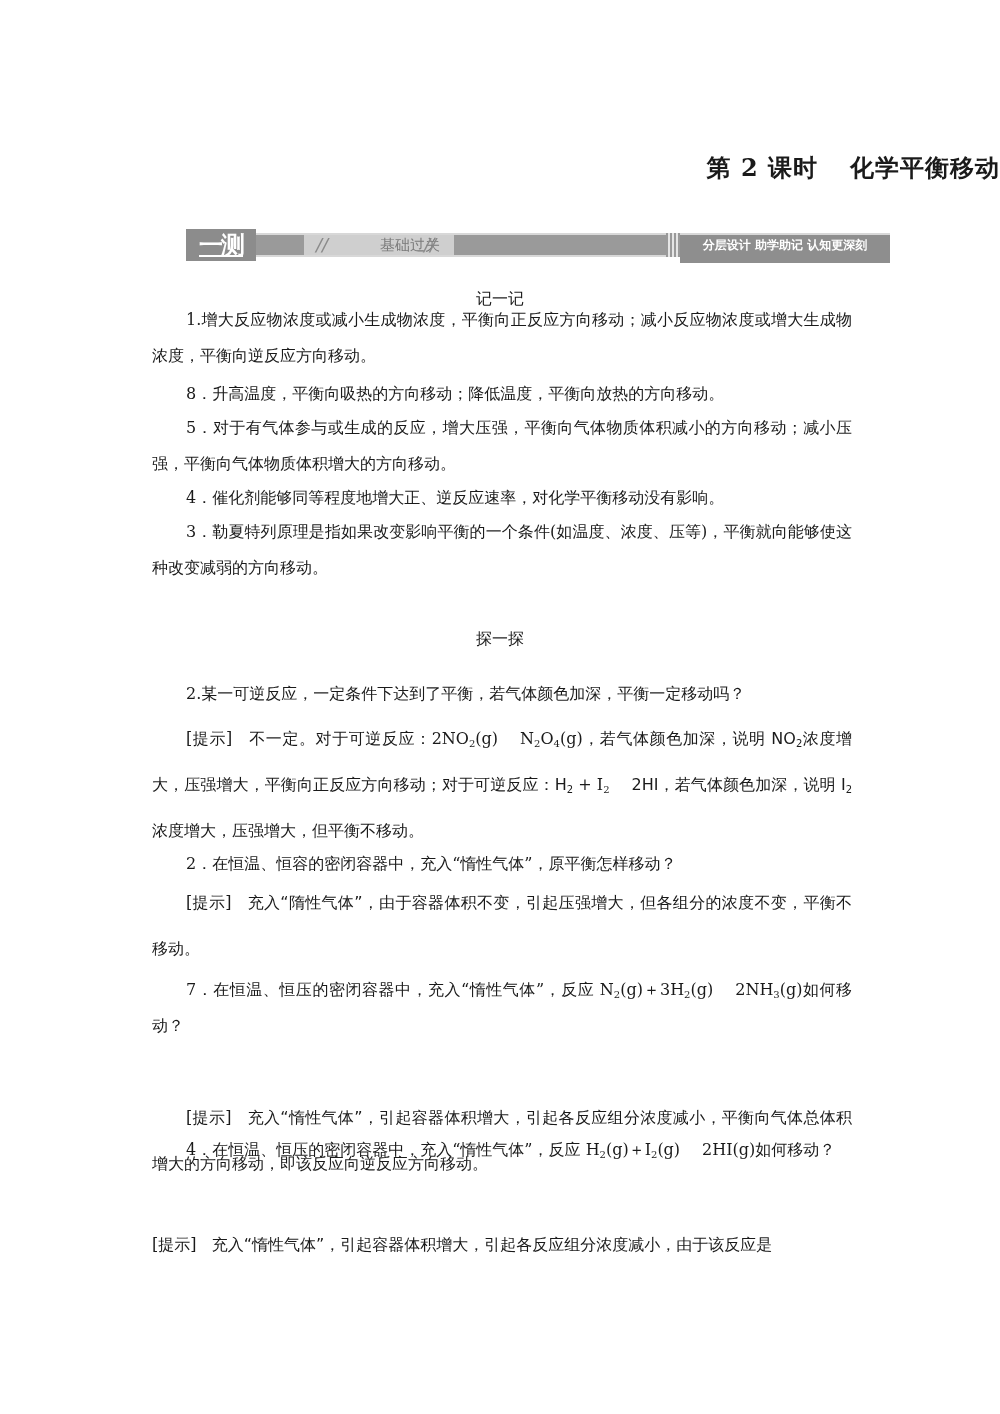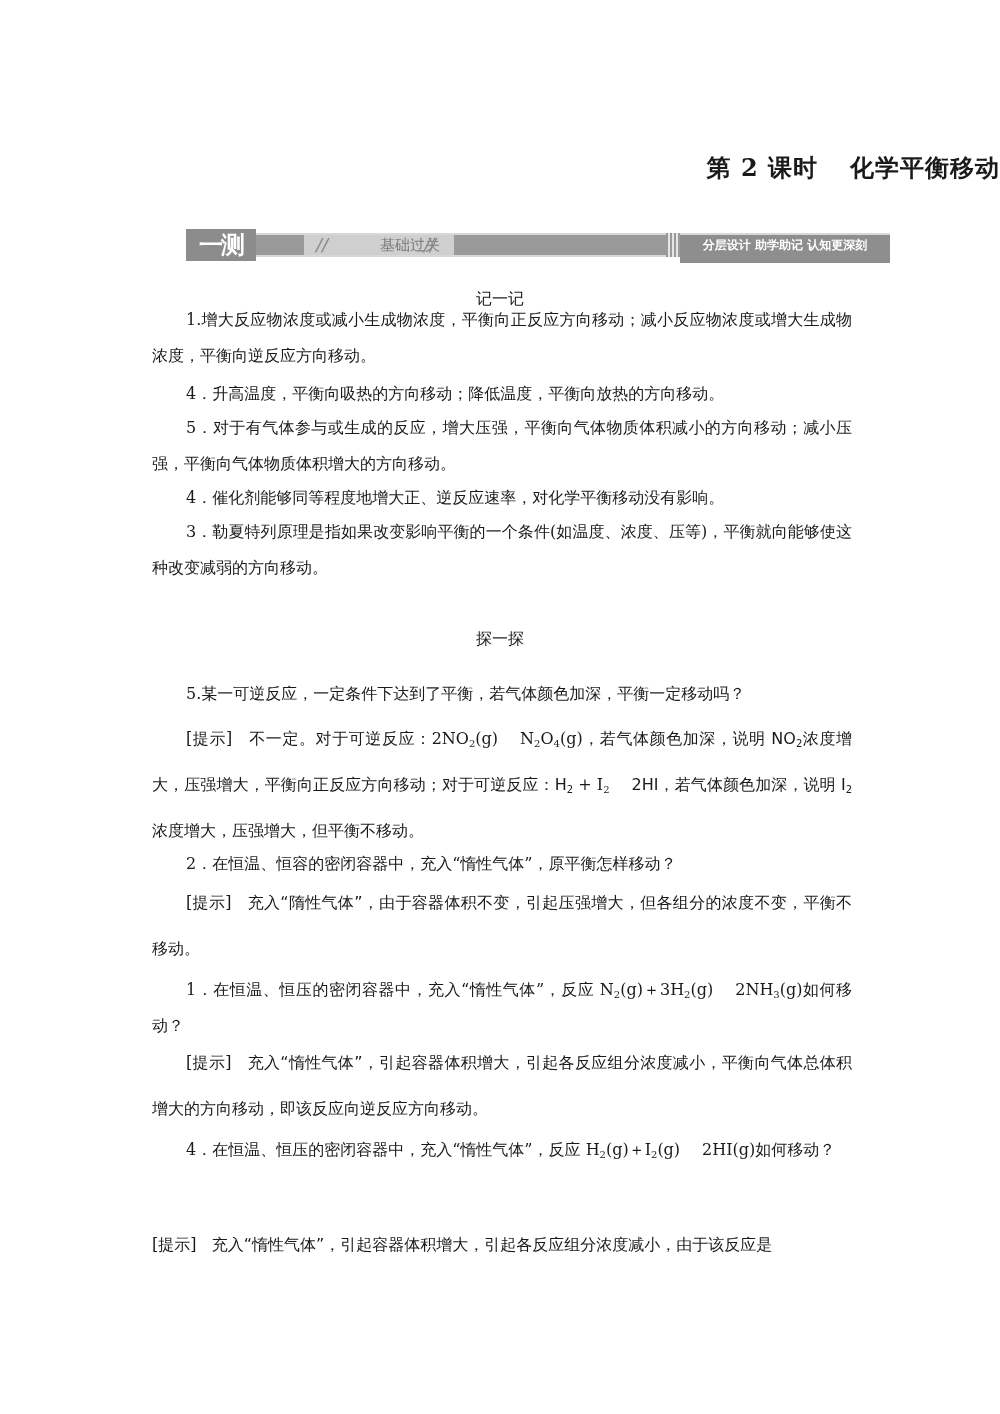--- a/index.html
+++ b/index.html
@@ -8,21 +8,21 @@
   .title { position:absolute; top:152px; left:0; width:1000px; text-align:right;
            font-size:24px; font-weight:bold; letter-spacing:1px; }
   .title .gap { display:inline-block; width:32px; }
 
   .banner { position:absolute; top:229px; left:186px; width:704px; height:32px; }
   .banner .base { position:absolute; left:0; top:6px; width:704px; height:20px; background:#9a9a9a; }
   .banner .strip-top { position:absolute; left:70px; top:4px; width:634px; height:2px; background:#d8d8d8; }
   .banner .strip-bot { position:absolute; left:70px; top:26px; width:634px; height:2px; background:#d8d8d8; }
   .banner .block1 { position:absolute; left:0; top:0; width:70px; height:32px; background:#8c8c8c;
                     color:#ffffff; font-family:"DejaVu Sans","Liberation Sans",sans-serif;
-                    font-weight:bold; font-size:24px; line-height:32px; text-align:center; letter-spacing:-2px; }
+                    font-weight:bold; font-size:24px; line-height:32px; text-align:center; letter-spacing:-2px;text-decoration:underline; }
   .banner .light { position:absolute; left:118px; top:6px; width:150px; height:20px; background:#cfcfcf; }
   .banner .slashL { position:absolute; left:130px; top:4px; height:24px; color:#8a8a8a; font-size:18px;
                     font-family:"DejaVu Sans",sans-serif; line-height:24px; font-style:italic; }
   .banner .slashR { position:absolute; left:238px; top:4px; height:24px; color:#8a8a8a; font-size:18px;
                     font-family:"DejaVu Sans",sans-serif; line-height:24px; font-style:italic; }
   .banner .sub { position:absolute; left:150px; top:6px; height:20px; line-height:20px; color:#7a7a7a;
                  font-family:"DejaVu Sans","Liberation Sans",sans-serif; font-size:15px;margin-left:44px; }
   .banner .bars { position:absolute; left:480px; top:4px; width:14px; height:24px;
                   background:repeating-linear-gradient(90deg,#9a9a9a 0 2px,#e6e6e6 2px 4px); }
   .banner .motto { position:absolute; left:494px; top:6px; width:210px; height:28px; background:#8e8e8e;
@@ -53,44 +53,44 @@
   <span class="slashL">//</span>
   <span class="sub">基础过关</span>
   <span class="slashR">//</span>
   <div class="bars"></div>
   <div class="motto">分层设计  助学助记  认知更深刻</div>
 </div>
 
 <div class="section-h" style="top:282px;">记一记</div>
 
 <div class="para ind" style="top:302px;">1.增大反应物浓度或减小生成物浓度，平衡向正反应方向移动；减小反应物浓度或增大生成物浓度，平衡向逆反应方向移动。</div>
-<div class="para ind" style="top:376px;">4．升高温度，平衡向吸热的方向移动；降低温度，平衡向放热的方向移动。</div>
+<div class="para ind" style="top:376px;">8．升高温度，平衡向吸热的方向移动；降低温度，平衡向放热的方向移动。</div>
 <div class="para ind" style="top:410px;">5．对于有气体参与或生成的反应，增大压强，平衡向气体物质体积减小的方向移动；减小压强，平衡向气体物质体积增大的方向移动。</div>
 <div class="para ind" style="top:480px;">4．催化剂能够同等程度地增大正、逆反应速率，对化学平衡移动没有影响。</div>
 <div class="para ind" style="top:514px;">3．勒夏特列原理是指如果改变影响平衡的一个条件(如温度、浓度、压等)，平衡就向能够使这种改变减弱的方向移动。</div>
 
 <div class="section-h" style="top:622px;">探一探</div>
 
-<div class="para ind" style="top:676px;">5.某一可逆反应，一定条件下达到了平衡，若气体颜色加深，平衡一定移动吗？</div>
+<div class="para ind" style="top:676px;">2.某一可逆反应，一定条件下达到了平衡，若气体颜色加深，平衡一定移动吗？</div>
 
 <div class="para ind hint" style="top:716px; line-height:46px;">
   <span class="tag">[提示]</span>&nbsp;&nbsp; <span>不一定。对于可逆反应：</span><span class="tag"><span>2NO</span><sub>2</sub>(g)</span><span class="arrow"></span><span class="tag"><span>N</span><sub>2</sub>O<sub>4</sub>(g)</span><span>，若气体颜色加深，说明 NO</span><sub>2</sub><span>浓度增大，压强增大，平衡向正反应方向移动；对于可逆反应：H</span><sub>2</sub><span class="tag"> + I<sub>2</sub></span><span class="arrow"></span><span>2HI，若气体颜色加深，说明 I</span><sub>2</sub><span>浓度增大，压强增大，但平衡不移动。</span>
 </div>
 
 <div class="para ind" style="top:846px;">2．在恒温、恒容的密闭容器中，充入“惰性气体”，原平衡怎样移动？</div>
 
 <div class="para ind hint" style="top:880px; line-height:46px;">
   <span class="tag">[提示]</span>&nbsp;&nbsp; <span>充入“隋性气体”，由于容器体积不变，引起压强增大，但各组分的浓度不变，平衡不移动。</span>
 </div>
 
 <div class="para ind" style="top:972px;">
-  <span>1．在恒温、恒压的密闭容器中，充入“惰性气体”，反应 N</span><sub>2</sub>(g)＋3H<sub>2</sub>(g)<span class="arrow"></span><span>2NH</span><sub>3</sub><span>(g)如何移动？</span>
+  <span>7．在恒温、恒压的密闭容器中，充入“惰性气体”，反应 N</span><sub>2</sub>(g)＋3H<sub>2</sub>(g)<span class="arrow"></span><span>2NH</span><sub>3</sub><span>(g)如何移动？</span>
 </div>
 
-<div class="para ind hint" style="top:1040px; line-height:46px;">
+<div class="para ind hint" style="top:1095px; line-height:46px;">
   <span class="tag">[提示]</span>&nbsp;&nbsp; <span>充入“惰性气体”，引起容器体积增大，引起各反应组分浓度减小，平衡向气体总体积增大的方向移动，即该反应向逆反应方向移动。</span>
 </div>
 
 <div class="para ind" style="top:1132px;">
   <span>4．在恒温、恒压的密闭容器中，充入“惰性气体”，反应 H</span><sub>2</sub>(g)＋I<sub>2</sub>(g)<span class="arrow"></span><span>2HI(g)如何移动？</span>
 </div>
 
 <div class="para hint" style="top:1227px;">
   <span class="tag">[提示]</span>&nbsp;&nbsp; <span>充入“惰性气体”，引起容器体积增大，引起各反应组分浓度减小，由于该反应是</span>
 </div>

